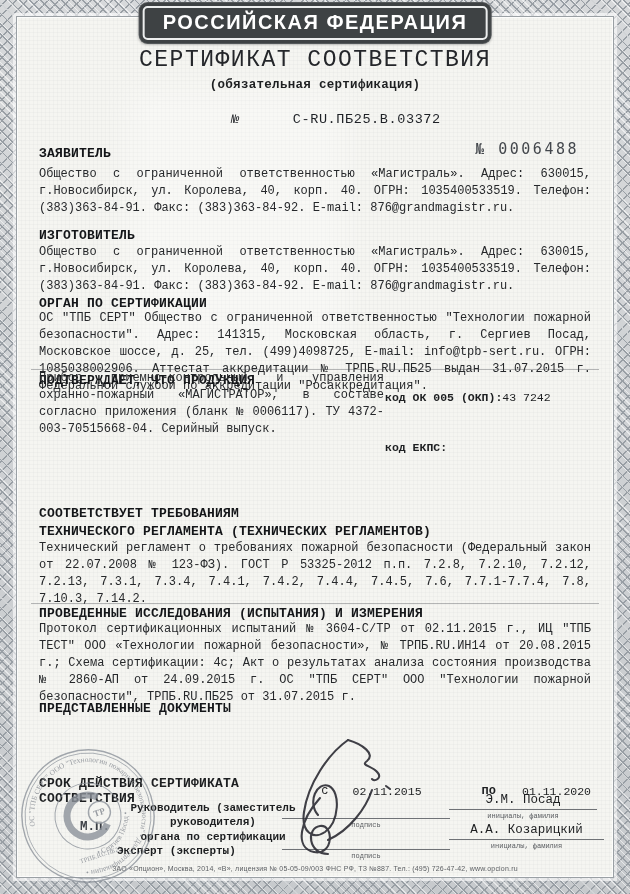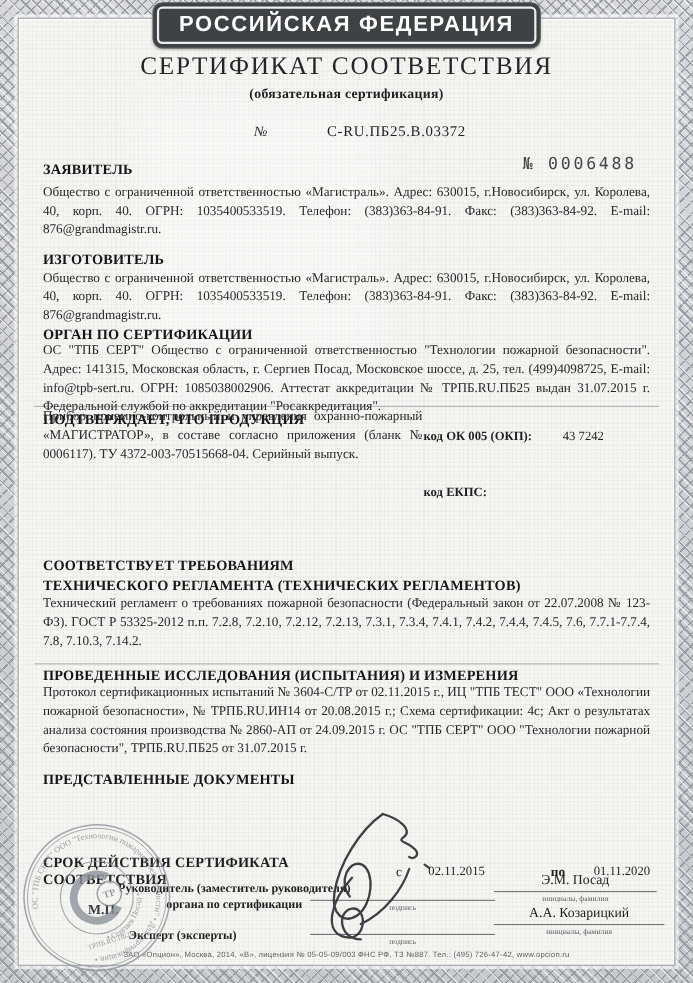--- a/index.html
+++ b/index.html
@@ -16,40 +16,40 @@
     position:absolute;inset:16px;z-index:1;
     background:
       repeating-linear-gradient(0deg, rgba(160,165,170,.07) 0 1px, rgba(0,0,0,0) 1px 4px),
       repeating-linear-gradient(90deg, rgba(160,165,170,.07) 0 1px, rgba(0,0,0,0) 1px 4px),
       #f5f5f1;
     border:1px solid #9aa0a4;
     box-shadow:0 0 0 3px rgba(255,255,255,.6), inset 0 0 0 1px rgba(255,255,255,.8);
   }
   .watermark{position:absolute;left:130px;top:92px;width:180px;height:235px;
     background:rgba(255,255,255,.45);box-shadow:0 0 28px 18px rgba(255,255,255,.45);opacity:.7;}
-  .abs{position:absolute;}
+  .abs{position:absolute;font-family:Liberation Mono, monospace;}
   
   .badge{position:absolute;top:3px;left:50%;transform:translateX(-50%);z-index:6;
     background:#3e4244;border-radius:8px;padding:3px;
     box-shadow:0 0 0 1px #54585a, 0 1px 3px rgba(0,0,0,.45);}
   .badge-in{border:2px solid #eceeee;border-radius:5px;padding:3px 18px 4px 18px;}
   .badge-text{font-family:"Liberation Sans",sans-serif;font-weight:bold;font-size:20px;
     letter-spacing:1.5px;color:#fff;white-space:nowrap;}
   
   .title{left:0;right:0;top:30px;text-align:center;font-size:23px;letter-spacing:1.5px;color:#24262a;}
   .subtitle{left:0;right:0;top:61px;text-align:center;font-weight:bold;font-size:12.5px;letter-spacing:.3px;}
   .numrow{left:22px;right:22px;top:95px;display:flex;align-items:baseline;}
   .numsign{font-style:italic;font-size:13px;margin-left:192px;color:#2a2c30;}
   .certnum{font-size:13.5px;letter-spacing:.6px;margin-left:54px;color:#1e2126;}
   .h{font-weight:bold;font-size:13px;letter-spacing:.2px;color:#141619;}
   .p{font-size:12px;line-height:1.42;text-align:justify;color:#26282b;}
   .blanknum{font-family:"DejaVu Sans Mono",monospace;font-size:15px;letter-spacing:2.5px;color:#43474c;}
   .hairline{height:1px;background:rgba(60,64,68,.35);}
   .codelabel{font-weight:bold;font-size:11.5px;}
-  .codevalue{font-size:11.5px;margin-left:28px;}
+  .codevalue{font-size:11.5px;}
   .validity{display:flex;align-items:center;}
   .v-head{font-weight:bold;font-size:13px;letter-spacing:.2px;}
   .v-lab{font-size:12px;}
   .v-date{font-size:11.5px;}
   .role{font-weight:bold;font-size:11px;line-height:1.3;text-align:center;}
   .sigline{border-bottom:1px solid #6f7276;height:20px;}
   .cap{font-size:7px;color:#5a5d61;text-align:center;padding-top:1.5px;}
   .namebox{text-align:center;}
   .namebox .nm{font-size:12.5px;border-bottom:1px solid #6f7276;padding-bottom:2px;}
   .mp{font-size:12.5px;font-weight:bold;color:#3a3e44;margin-left:33px;}

